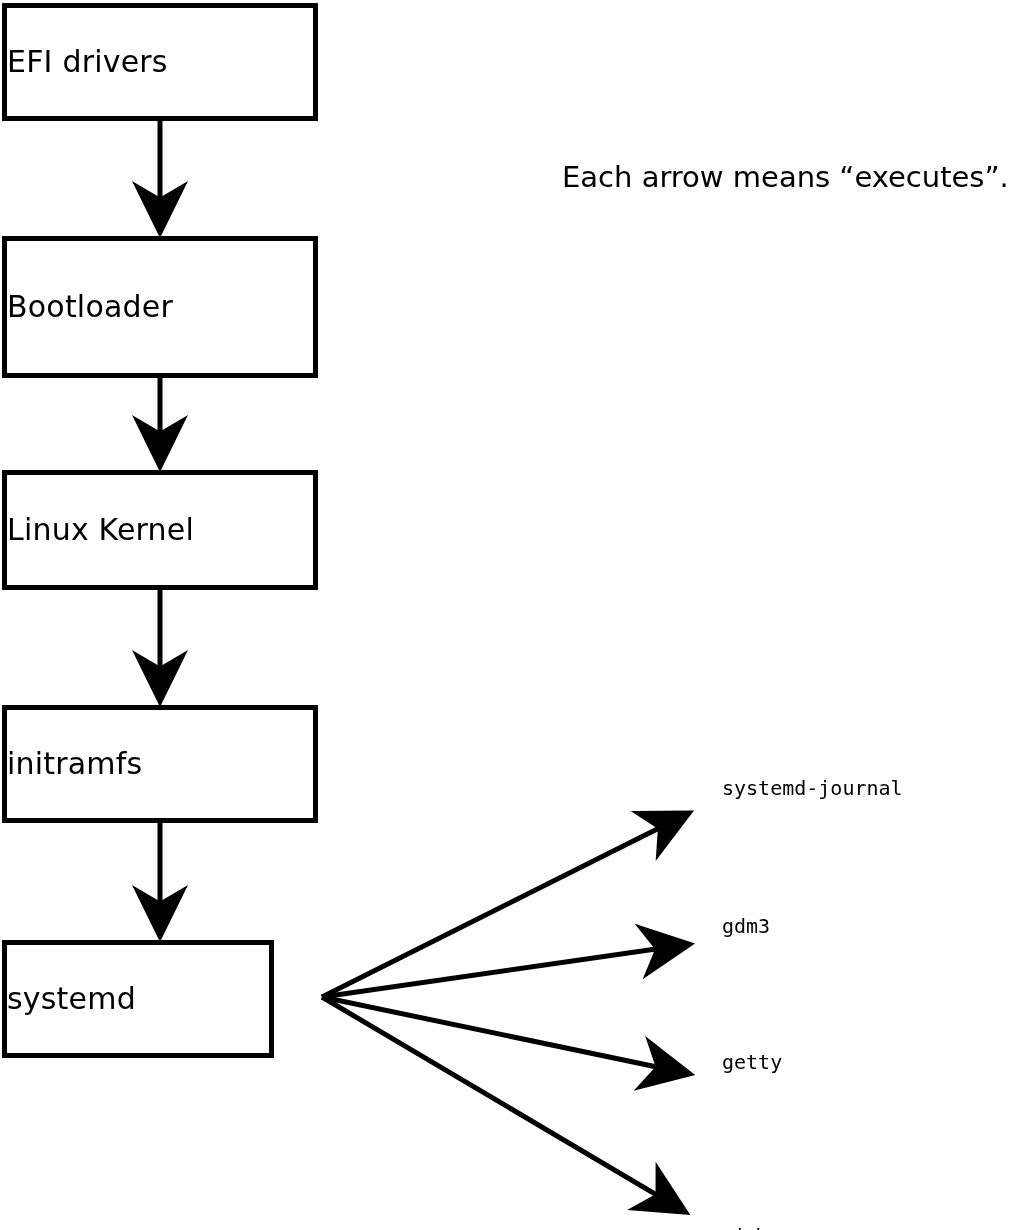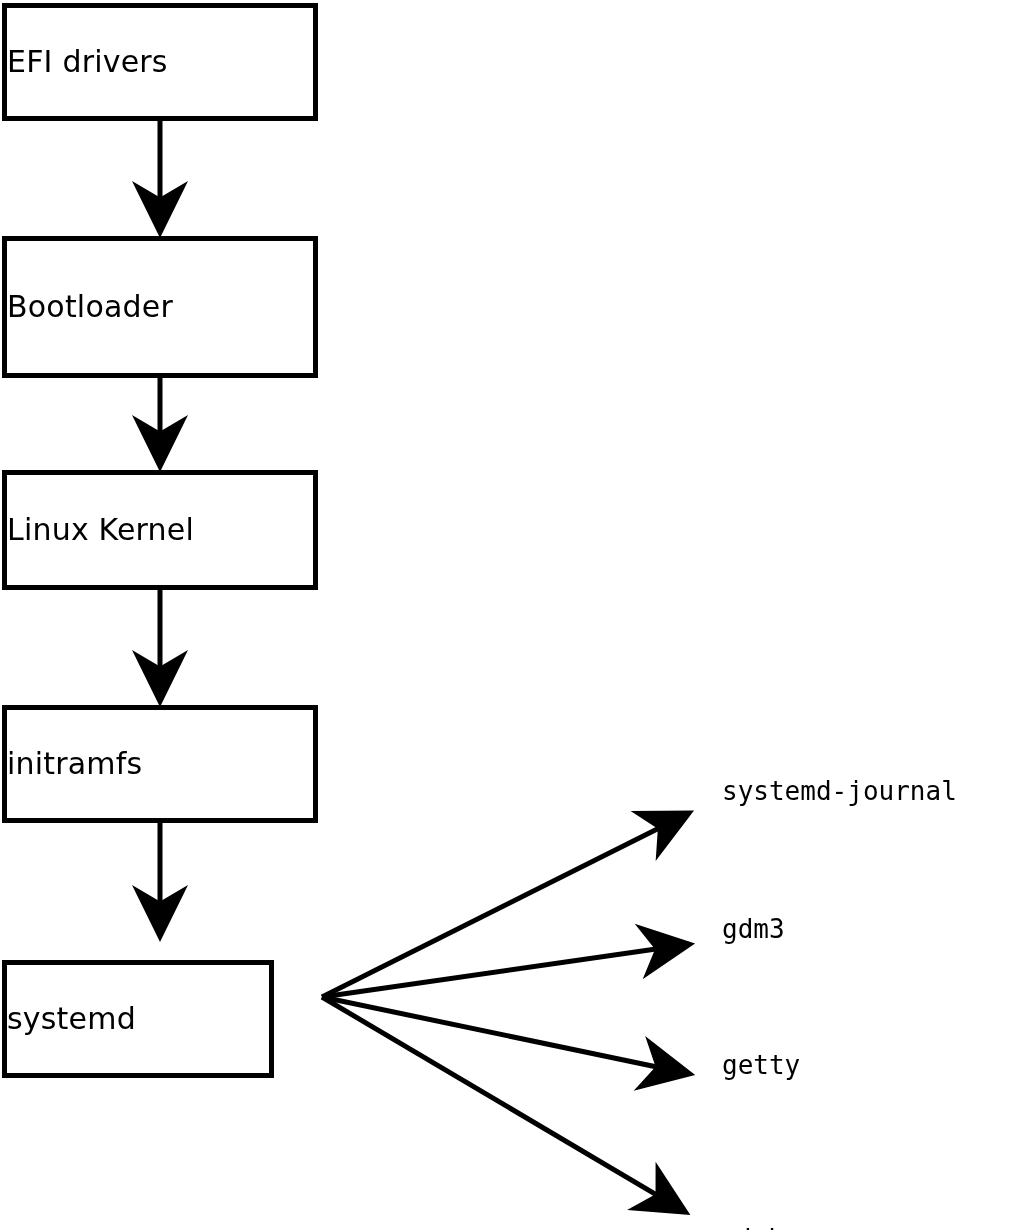--- a/index.html
+++ b/index.html
@@ -40,21 +40,21 @@
     font-family: "DejaVu Sans", sans-serif;
     font-size: 30px;
     line-height: 1;
     color: #000000;
     white-space: nowrap;
     letter-spacing: 0.2px;
   }
   .leaf-label {
     position: absolute;
     font-family: "DejaVu Sans Mono", monospace;
-    font-size: 26px;
+    font-size: 20px;
     line-height: 1;
     color: #000000;
     white-space: nowrap;
   }
   .caption {
     position: absolute;
     font-family: "DejaVu Sans", sans-serif;
     font-size: 29px;
     line-height: 1;
     color: #000000;
@@ -94,26 +94,27 @@
       </div>
       <div class="node-box" style="left: 2px; top: 236px; width: 316px; height: 142px; border-color: rgb(0, 0, 0);">
         <span class="node-label">Bootloader</span>
       </div>
       <div class="node-box" style="left: 2px; top: 470px; width: 316px; height: 120px; border-color: rgb(0, 0, 0);">
         <span class="node-label">Linux Kernel</span>
       </div>
       <div class="node-box" style="left: 2px; top: 705px; width: 316px; height: 118px; border-color: rgb(0, 0, 0);">
         <span class="node-label">initramfs</span>
       </div>
-      <div class="node-box" style="left: 2px; top: 960px; width: 272px; height: 118px; border-color: rgb(0, 0, 0);">
+      <div class="node-box" style="left: 2px; top: 940px; width: 272px; height: 118px; border-color: rgb(0, 0, 0);">
         <span class="node-label">systemd</span>
       </div>
     </div>
 
   <div id="leaf-labels">
       <div class="leaf-label" style="left: 722px; top: 778px;">systemd-journal</div>
       <div class="leaf-label" style="left: 722px; top: 916px;">gdm3</div>
       <div class="leaf-label" style="left: 722px; top: 1052px;">getty</div>
       <div class="leaf-label" style="left: 713px; top: 1226px;">sshd</div>
     </div>
 
+  <div class="caption" id="caption-el" style="left: 562px; top: 163px;">Each arrow means “executes”.</div>
 
 </div>
 
 </body></html>

